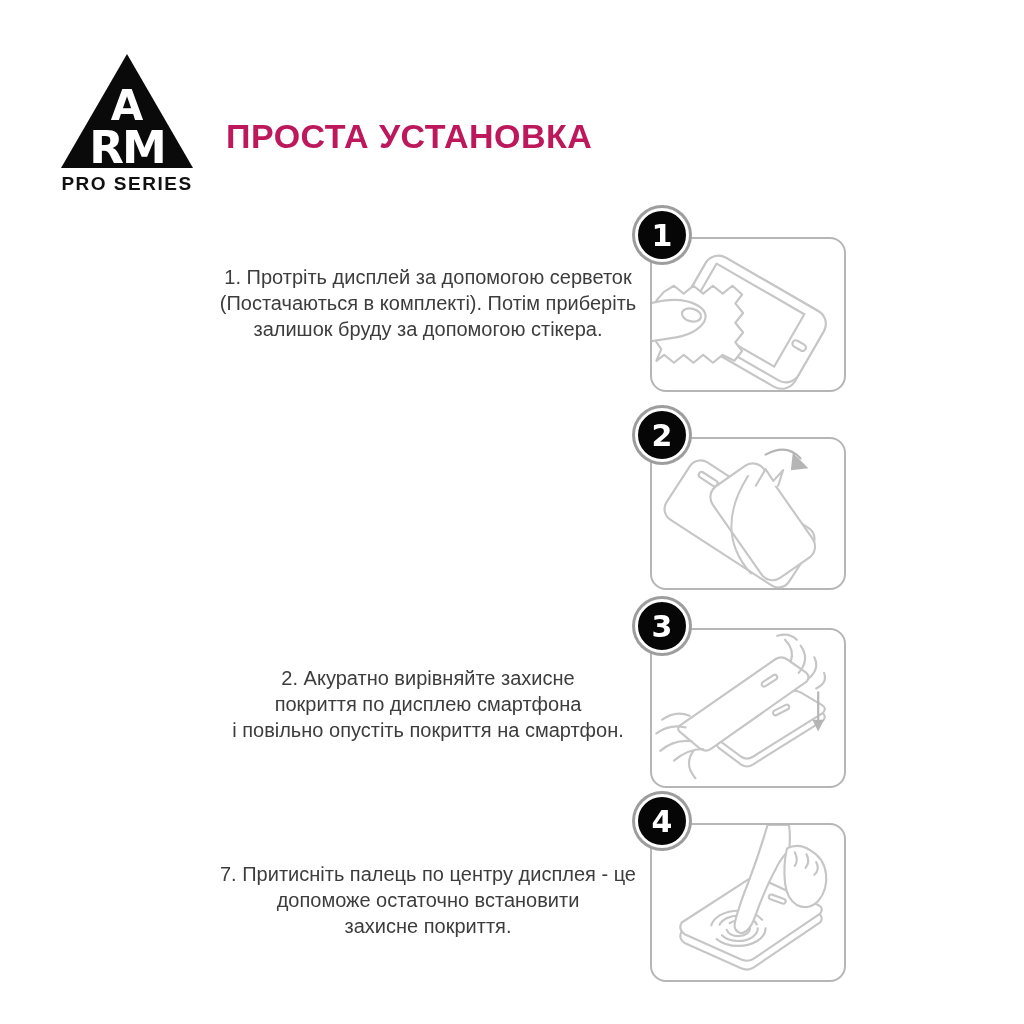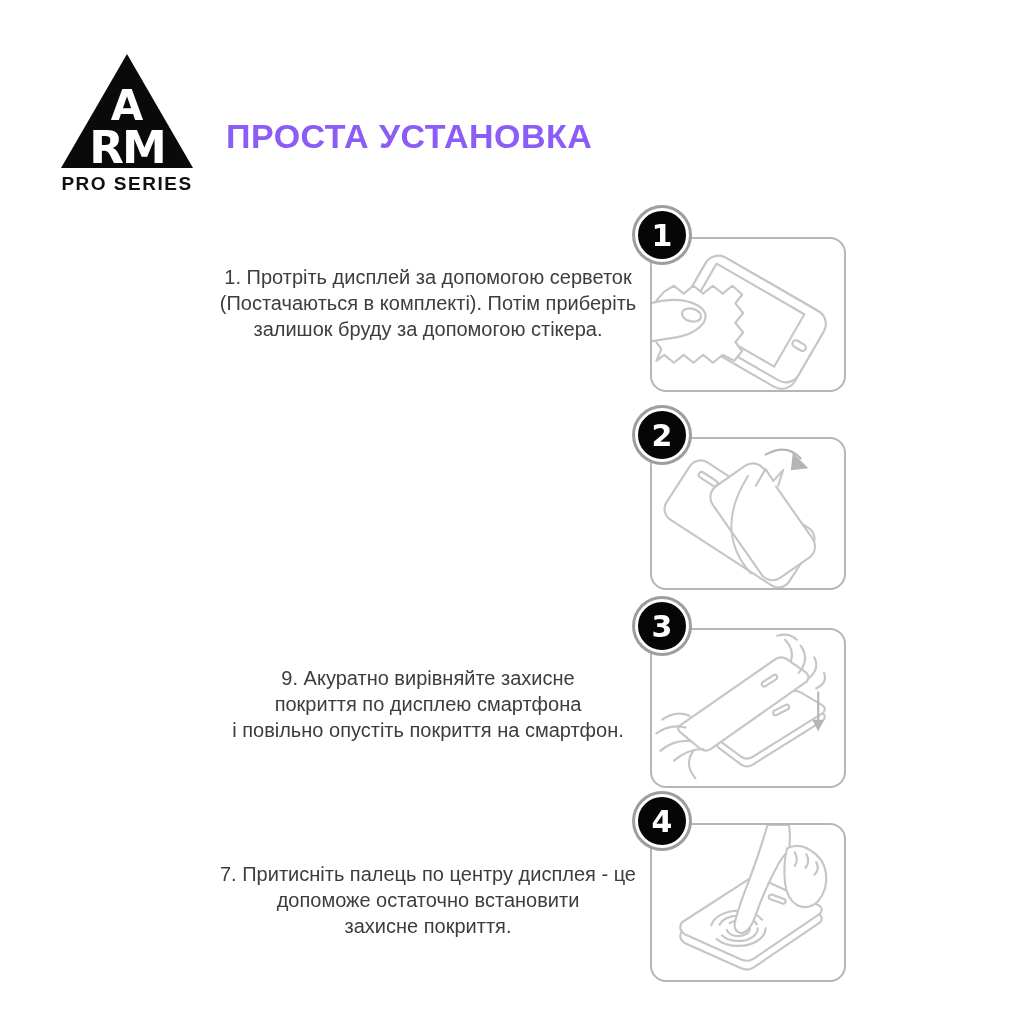--- a/index.html
+++ b/index.html
@@ -5,21 +5,21 @@
   html,body{margin:0;padding:0;background:#ffffff;}
   #canvas{
     position:relative;width:1024px;height:1024px;background:#ffffff;
     font-family:"Liberation Sans",sans-serif;overflow:hidden;
   }
   
   #logo{position:absolute;left:52px;top:46px;width:150px;height:150px;}
   
   #title{
     position:absolute;left:226px;top:118px;
-    font-size:34px;font-weight:800;letter-spacing:.5px;color:#8b5cf6;
+    font-size:34px;font-weight:800;letter-spacing:.5px;color:#be185d;
     line-height:36px;white-space:nowrap;
   }
   
   .step-text{
     position:absolute;left:188px;width:480px;
     font-size:20px;line-height:26px;color:#3d3d3d;
     white-space:pre-line;
     text-align:center;
   }
   #text-1{top:264px;}
@@ -65,21 +65,21 @@
     <text x="75" y="74" text-anchor="middle" font-family="DejaVu Sans, Liberation Sans, sans-serif" font-size="42" font-weight="bold" fill="#ffffff">A</text>
     <text x="75" y="117" text-anchor="middle" font-family="DejaVu Sans, Liberation Sans, sans-serif" font-size="45" font-weight="bold" fill="#ffffff" stroke="#0a0a0a" stroke-width="5" paint-order="stroke" letter-spacing="-2">RM</text>
     <text x="75" y="144" text-anchor="middle" font-family="Liberation Sans, sans-serif" font-size="19" font-weight="bold" letter-spacing="1.5" fill="#111111">PRO SERIES</text>
   </svg>
 
   <div id="title">ПРОСТА УСТАНОВКА</div>
 
   <div class="step-text" id="text-1">1. Протріть дисплей за допомогою серветок
 (Постачаються в комплекті). Потім приберіть
 залишок бруду за допомогою стікера.</div>
-  <div class="step-text" id="text-3">9. Акуратно вирівняйте захисне
+  <div class="step-text" id="text-3">2. Акуратно вирівняйте захисне
 покриття по дисплею смартфона
 і повільно опустіть покриття на смартфон.</div>
   <div class="step-text" id="text-4">7. Притисніть палець по центру дисплея - це
 допоможе остаточно встановити
 захисне покриття.</div>
 
   <div class="badge" id="badge-1">1</div>
   <div class="badge" id="badge-2">2</div>
   <div class="badge" id="badge-3">3</div>
   <div class="badge" id="badge-4">4</div>

